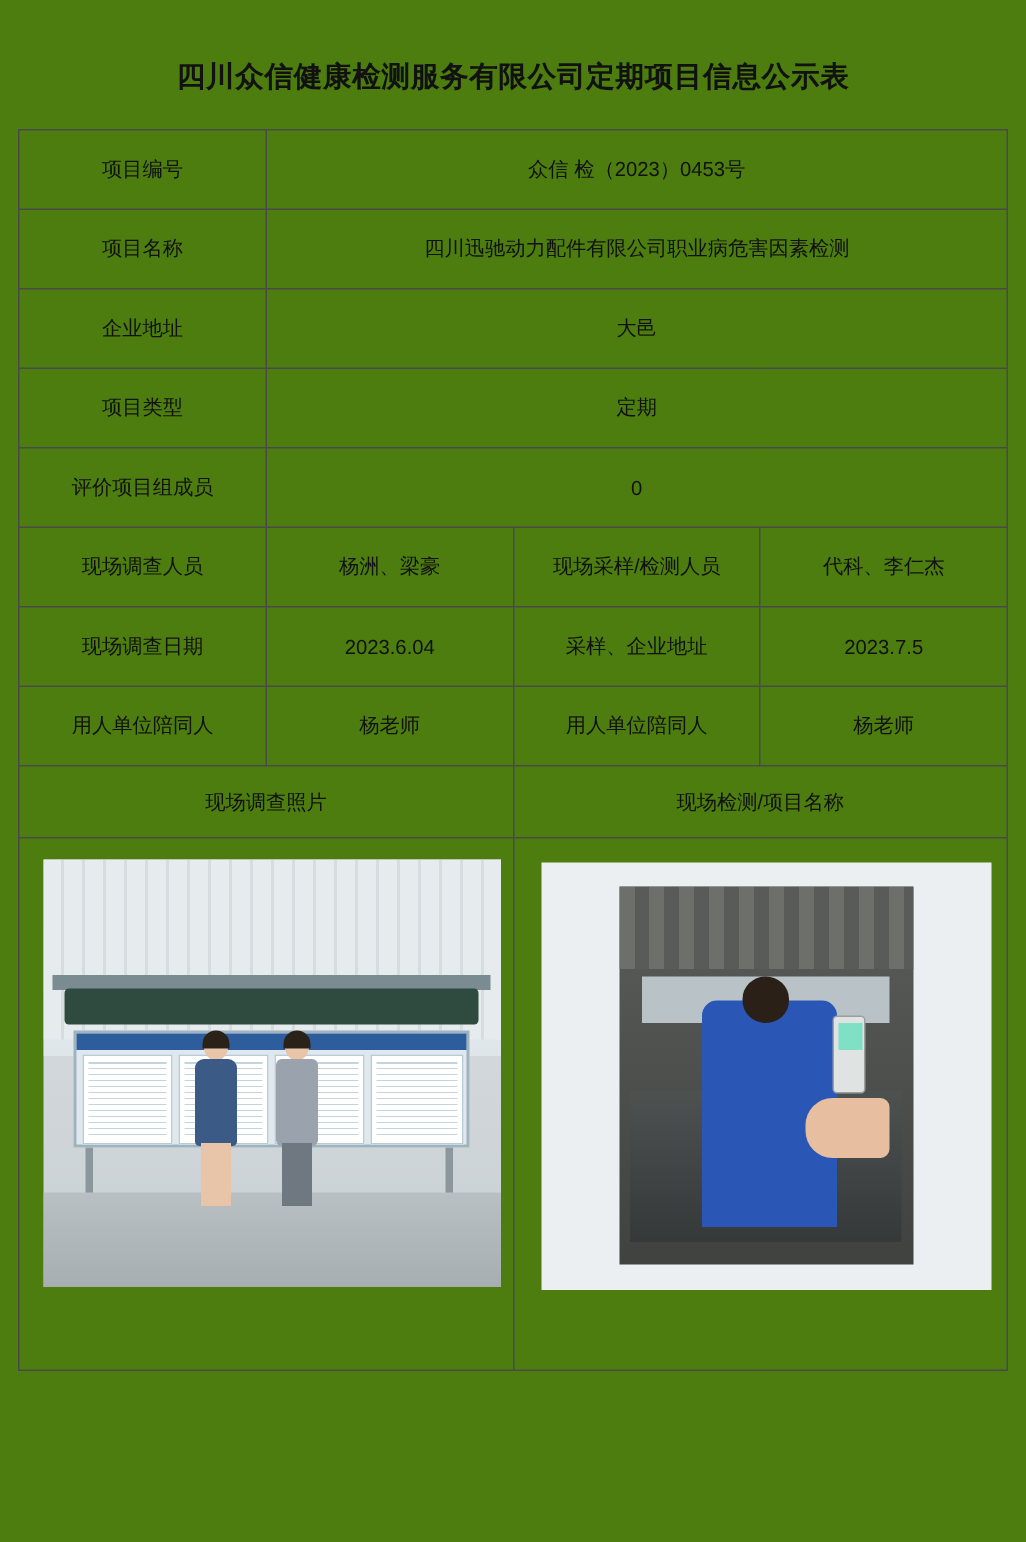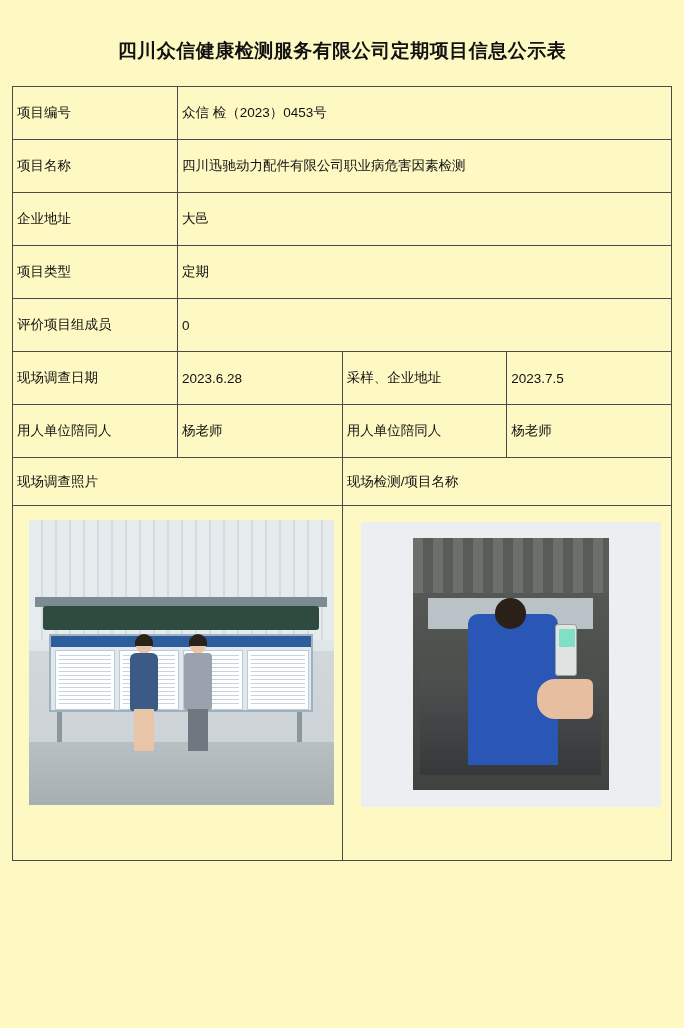--- a/index.html
+++ b/index.html
@@ -7,40 +7,41 @@
     margin: 0;
     padding: 0;
     width: 684px;
     height: 1028px;
     background: #ffffff;
     font-family: "Liberation Sans", "DejaVu Sans", sans-serif;
   }
   .page {
     width: 684px;
     height: 1028px;
-    background: #fef9c3;
+    background: #4d7c0f;
     position: relative;
     padding: 0;
   }
   .doc-title {
     text-align: center;
     font-size: 19px;
     font-weight: bold;
     color: #111111;
     letter-spacing: 0.5px;
     padding: 38px 20px 22px 20px;
   }
   table.info {
     width: 660px;
     margin: 0 auto;
     border-collapse: collapse;
     table-layout: fixed;
   }
   table.info td {
     border: 1px solid #4a4a4a;
+    text-align: center;
     vertical-align: middle;
     font-size: 13.5px;
     color: #111111;
     padding: 2px 4px;
   }
   td.label { height: 53px; }
   td.value { height: 53px; }
   .row-label { width: 165px; }
   .q-label { width: 165px; }
   .q-value { width: 165px; }
@@ -214,24 +215,30 @@
         <td class="label row-label">项目类型</td>
         <td class="value" colspan="3">定期</td>
       </tr>
 
       <tr>
         <td class="label row-label">评价项目组成员</td>
         <td class="value" colspan="3">0</td>
       </tr>
 
 
+      <tr>
+        <td class="label q-label">现场调查人员</td>
+        <td class="value q-value">杨洲、梁豪</td>
+        <td class="label q-label">现场采样/检测人员</td>
+        <td class="value q-value">代科、李仁杰</td>
+      </tr>
 
       <tr>
         <td class="label q-label">现场调查日期</td>
-        <td class="value q-value">2023.6.28</td>
+        <td class="value q-value">2023.6.04</td>
         <td class="label q-label">采样、企业地址</td>
         <td class="value q-value">2023.7.5</td>
       </tr>
 
       <tr>
         <td class="label q-label">用人单位陪同人</td>
         <td class="value q-value">杨老师</td>
         <td class="label q-label">用人单位陪同人</td>
         <td class="value q-value">杨老师</td>
       </tr>

